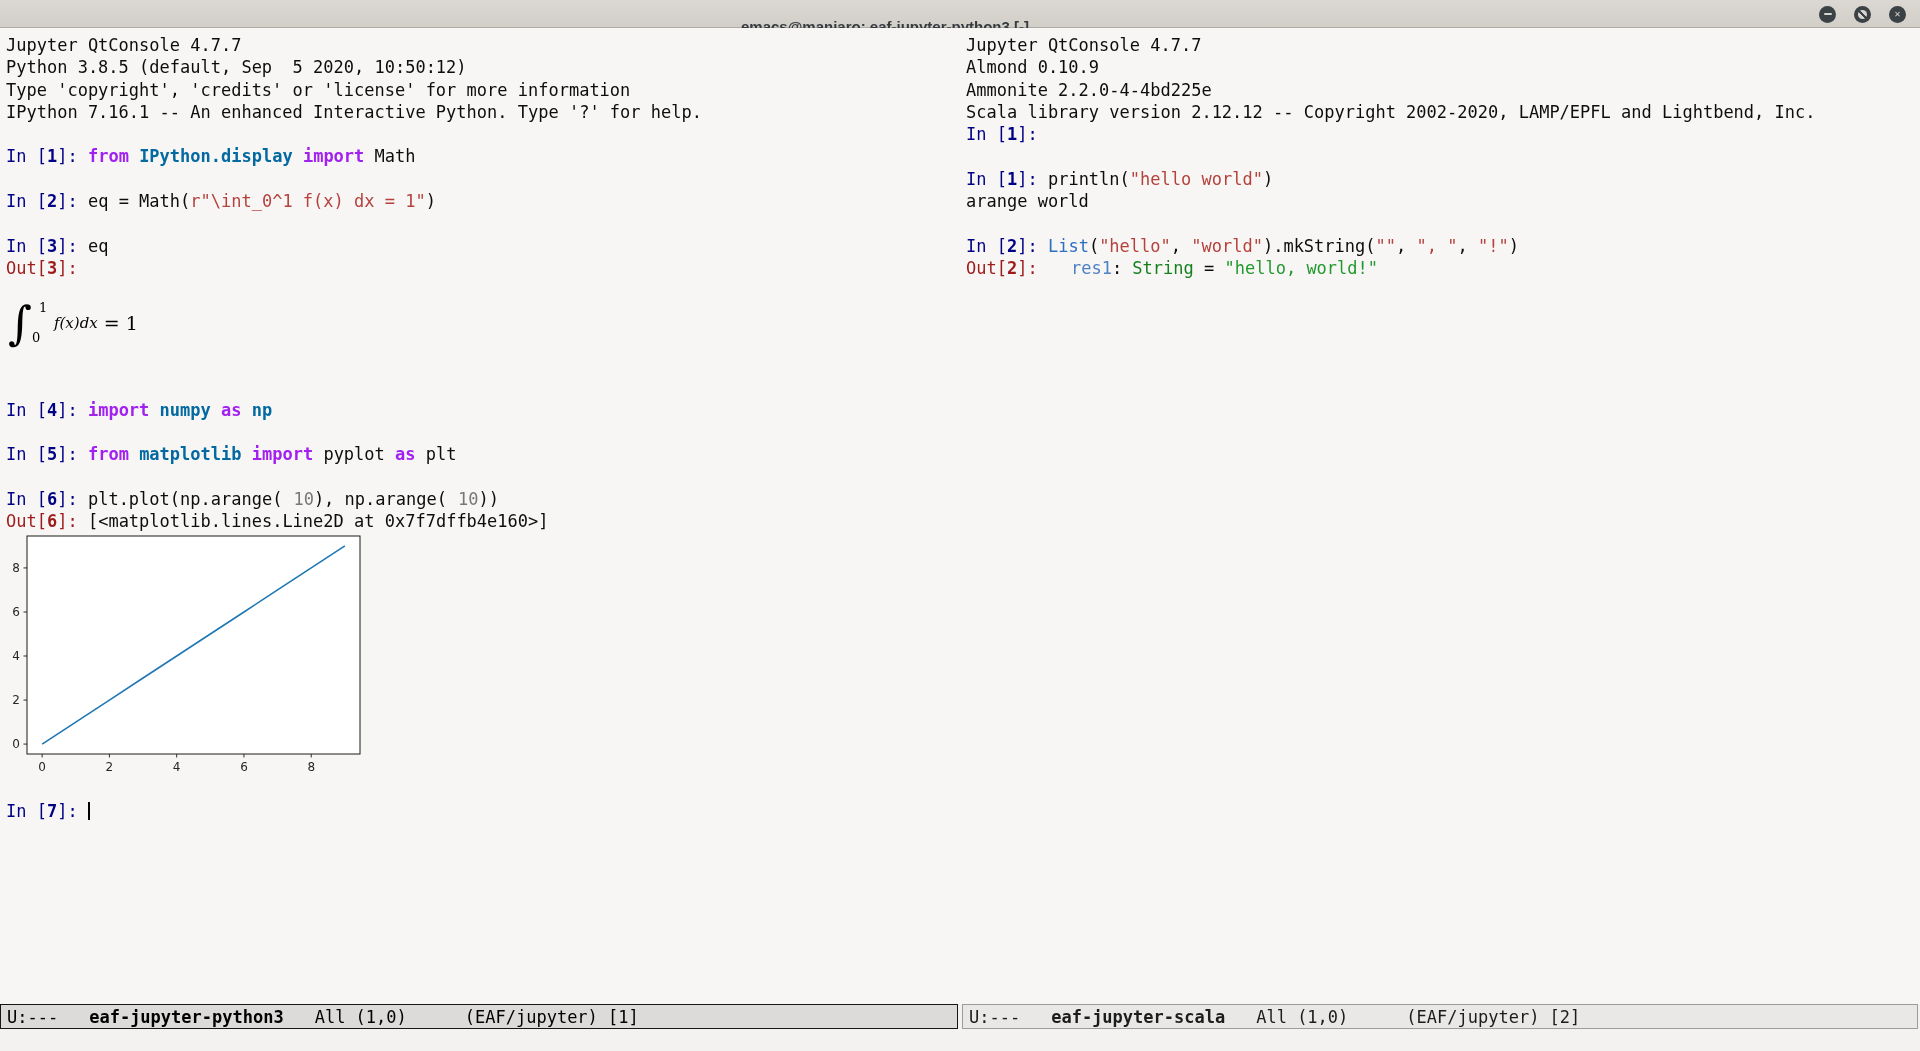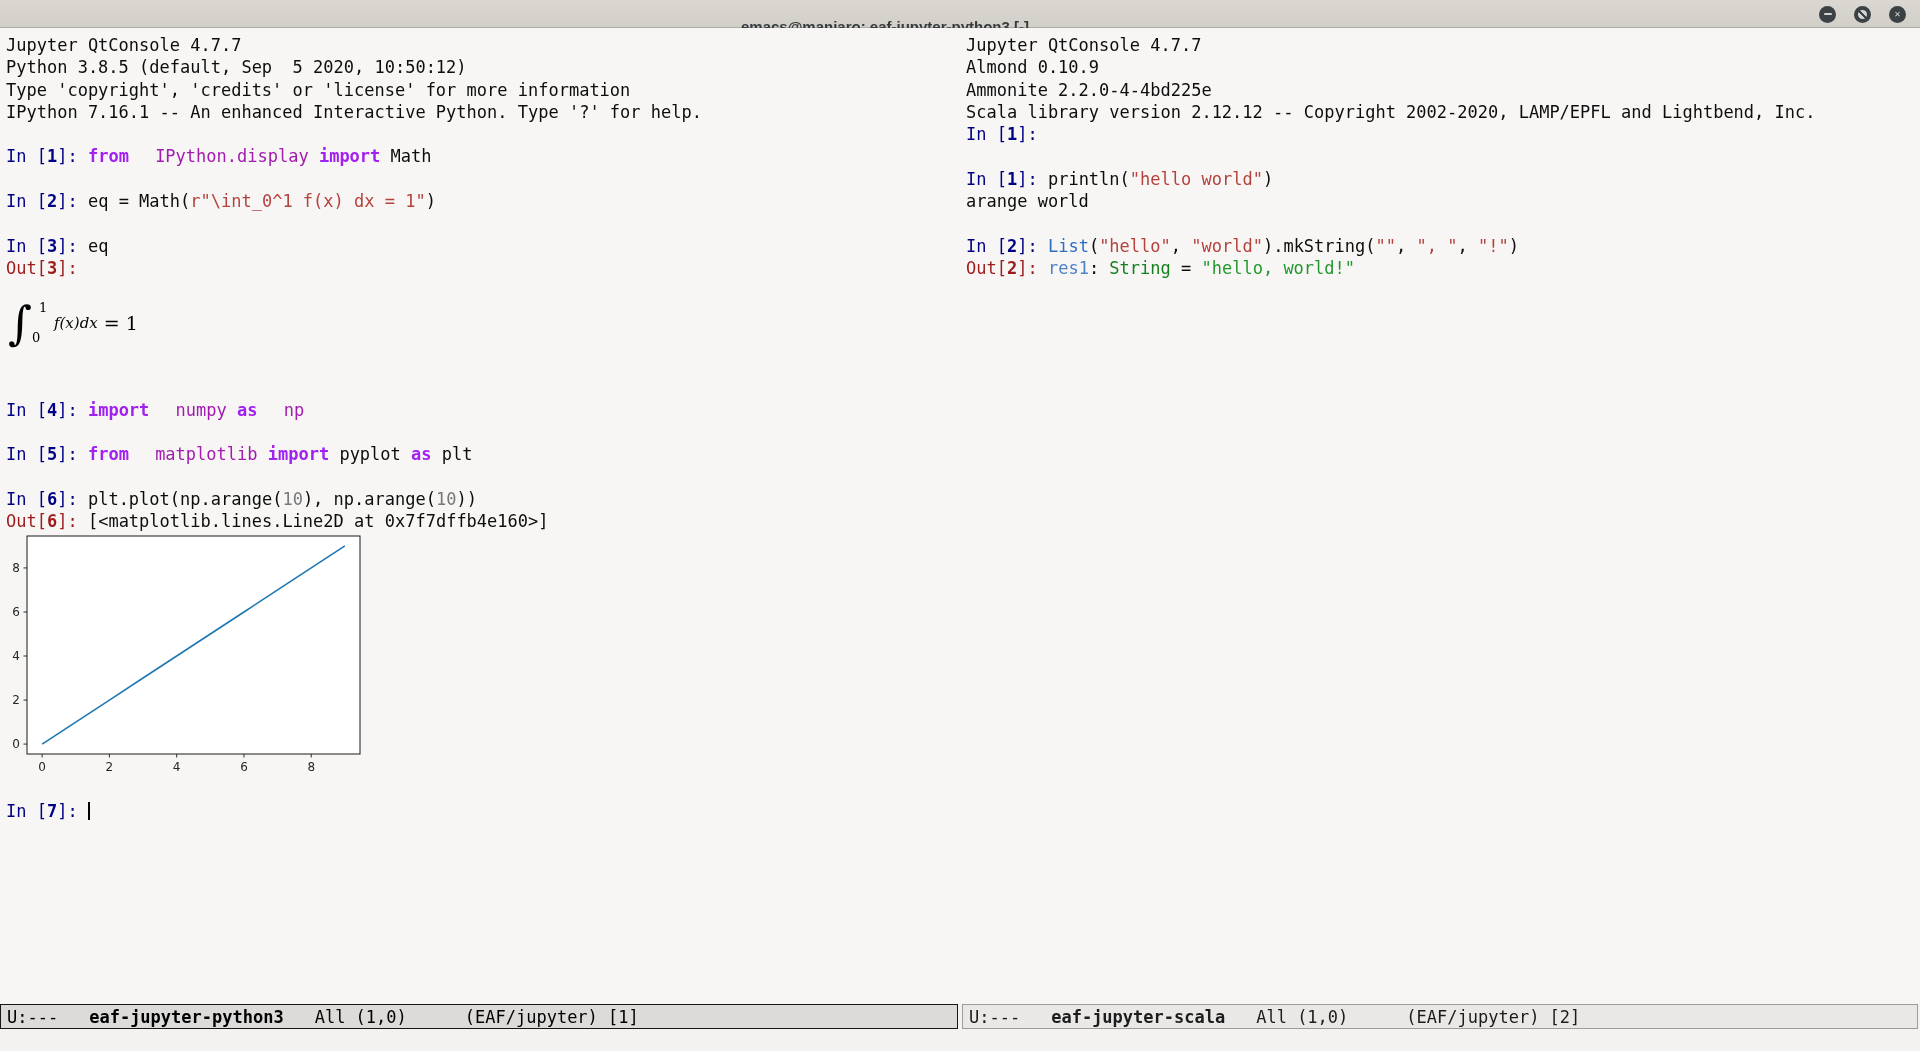--- a/index.html
+++ b/index.html
@@ -49,26 +49,26 @@
   }
   .pane.left  { left:0; }
   .pane.right { left:960px; }
   .line { white-space:pre; height:22.3px; line-height:22.3px; }
 
   .tok-pin   { color:#000085; }
   .tok-pinb  { color:#000085; font-weight:bold; }
   .tok-pout  { color:#9e1b1b; }
   .tok-poutb { color:#9e1b1b; font-weight:bold; }
   .tok-kw    { color:#a220f0; font-weight:bold; }
-  .tok-ns    { color:#a21caf; font-weight:normal;margin-left:16px; }
+  .tok-ns    { color:#0369a1; font-weight:bold; }
   .tok-str   { color:#b5423c; }
-  .tok-num   { color:#787878; }
+  .tok-num   { color:#787878;margin-left:11px; }
   .tok-pl    { color:#0d0d0d; }
   .tok-sb    { color:#2e6fc0; }
-  .tok-res   { color:#4d82c4; }
+  .tok-res   { color:#4d82c4;margin-left:23px; }
   .tok-typ   { color:#15801d;margin-top:48px; }
   .tok-sval  { color:#22992e; }
   .cursor {
     display:inline-block; width:2px; height:18px;
     background:#000; vertical-align:-3px;
   }
 
   
   .equation {
     height:50px; margin:19px 0 6px 2px;

